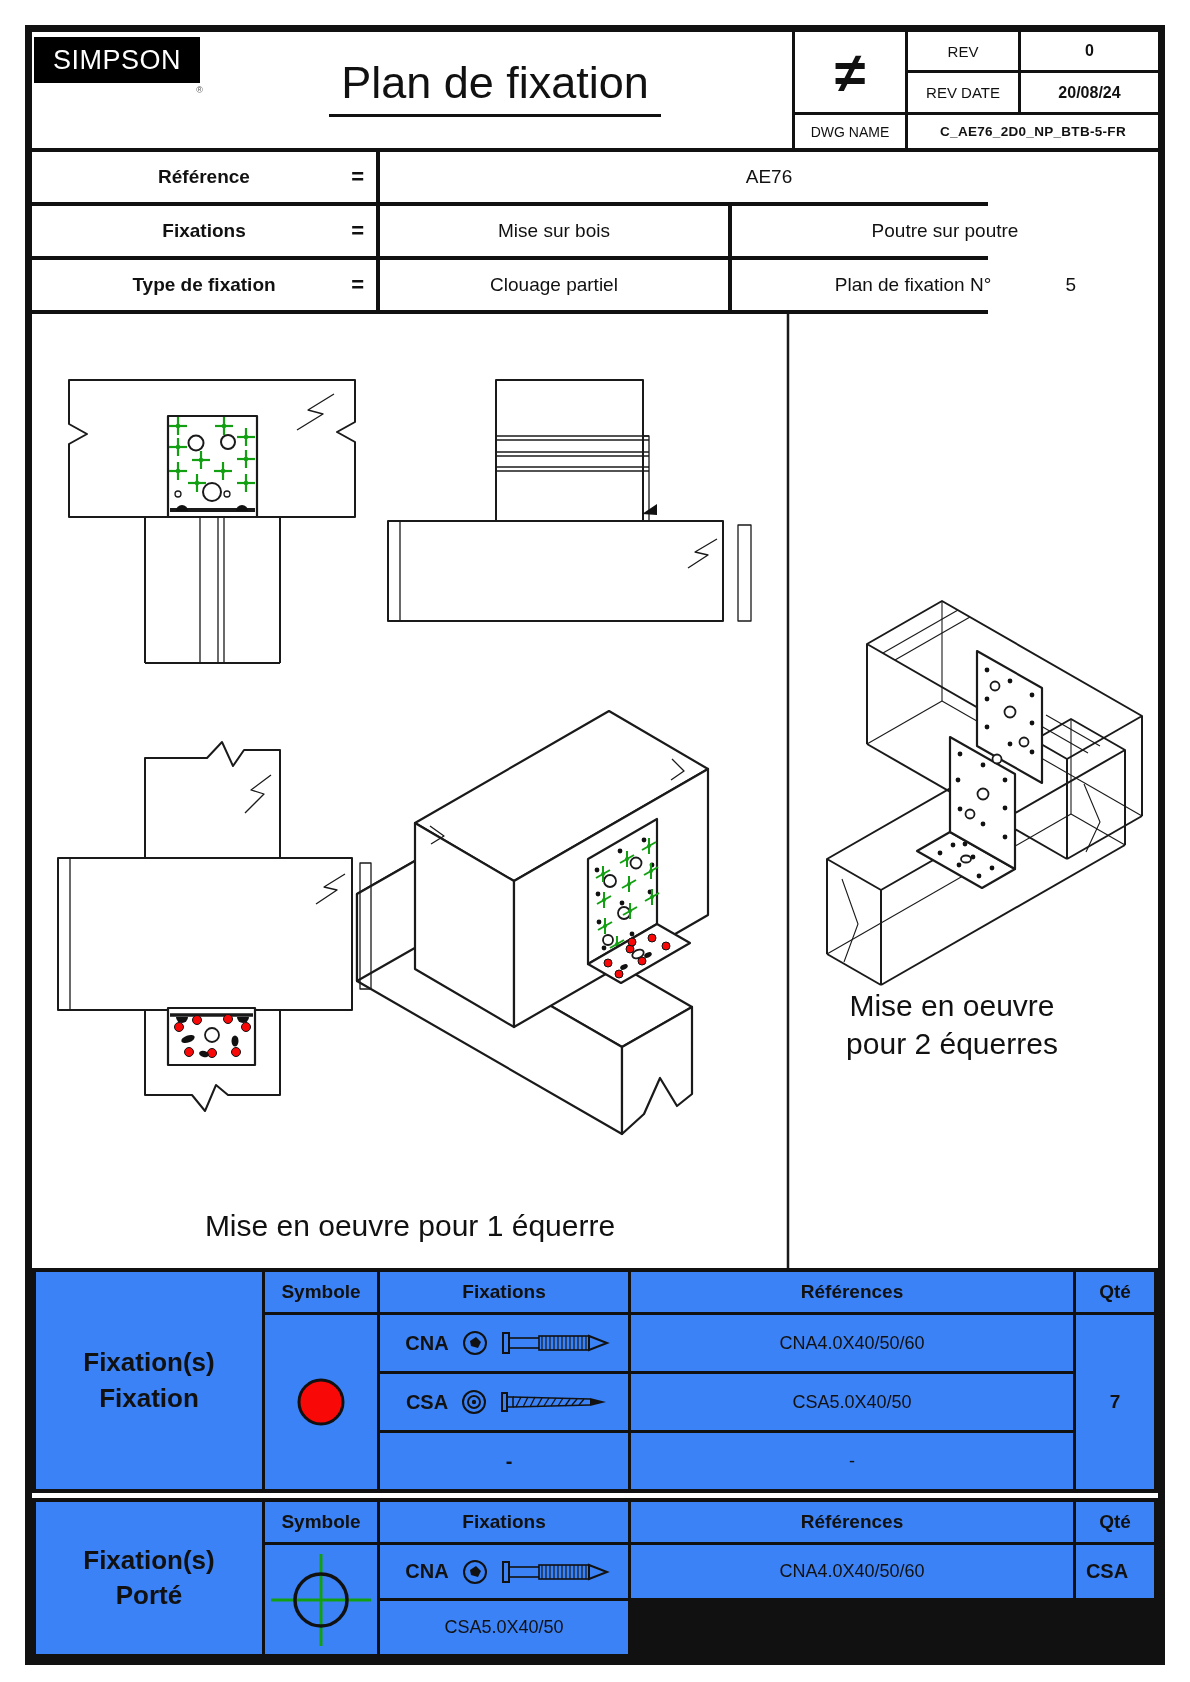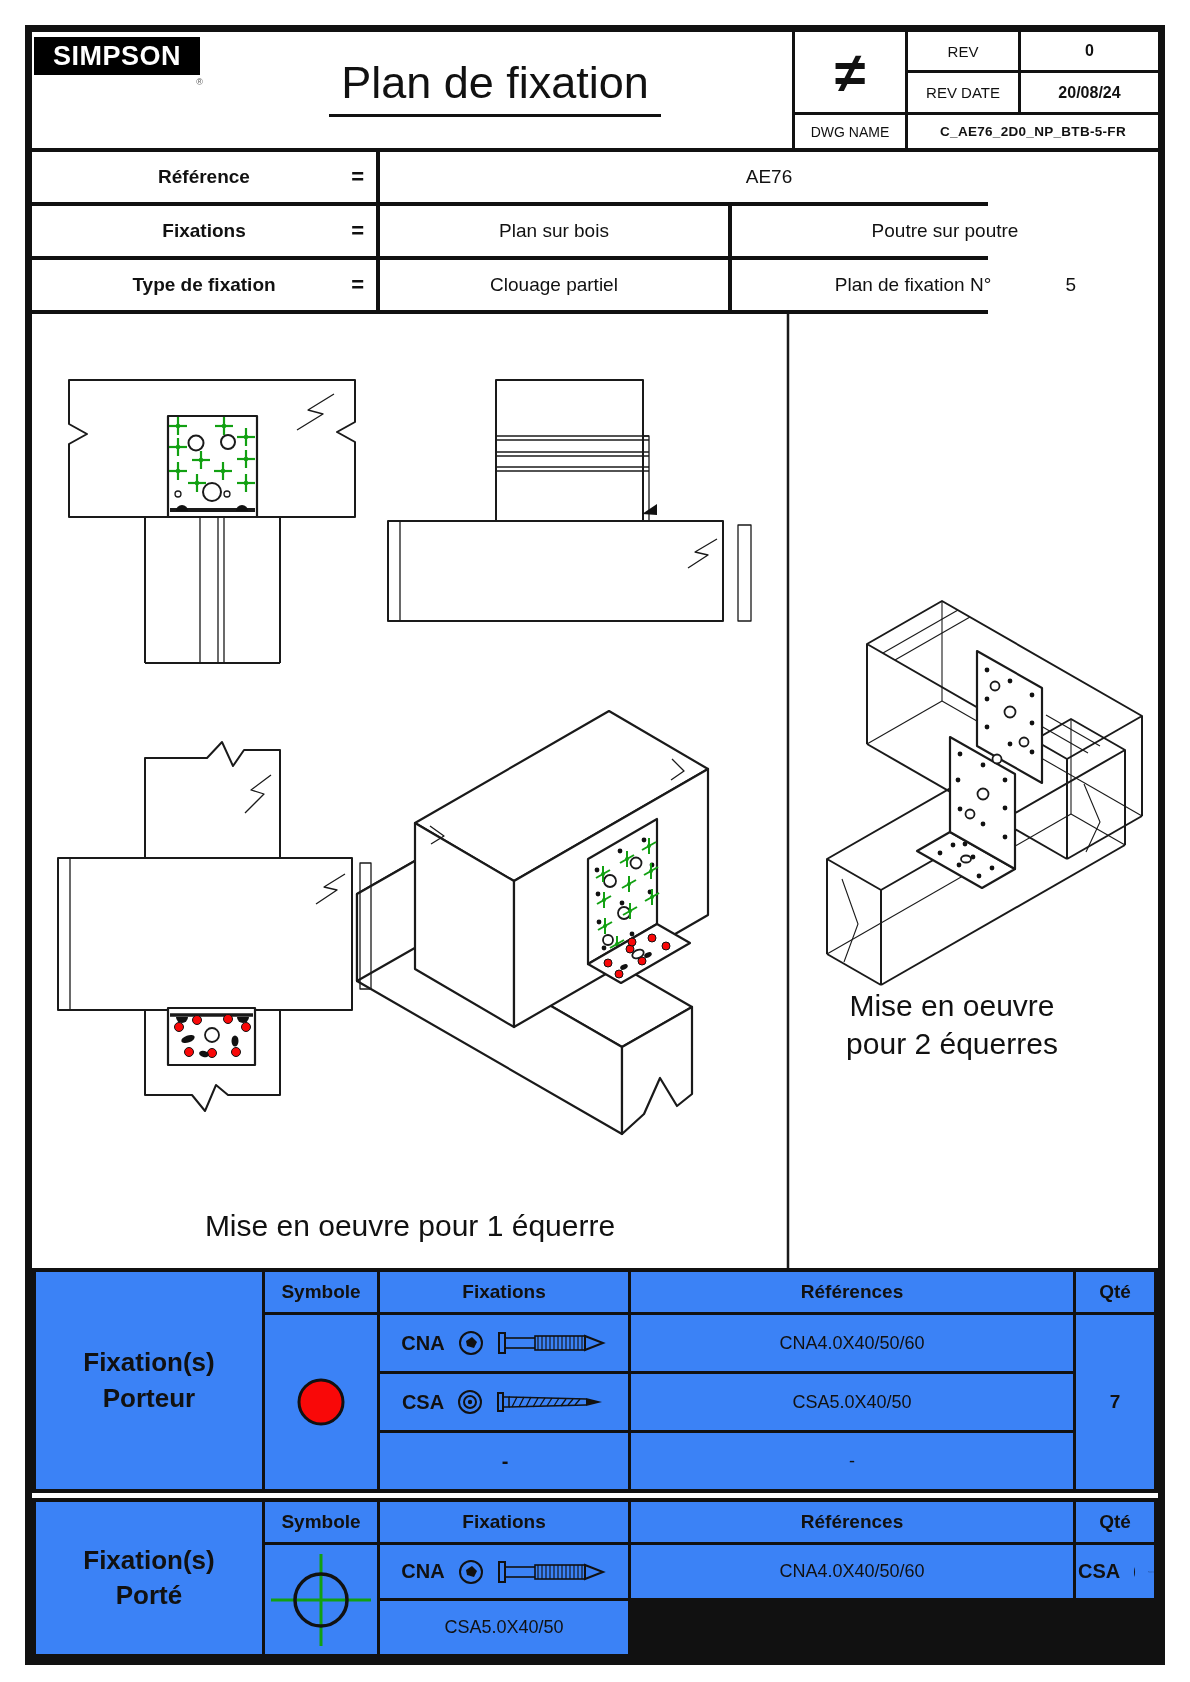--- a/index.html
+++ b/index.html
@@ -9,22 +9,22 @@
     --green:#12a012;
     --orange:#f15a29;
   }
   html,body{width:1190px;height:1682px;margin:0;padding:0;background:#fff;
     font-family:"Liberation Sans",sans-serif;color:#111;overflow:hidden;position:relative}
   .frame{position:absolute;left:25px;top:25px;width:1126px;height:1626px;border:7px solid var(--ink);background:#fff}
 
   
   .header{position:absolute;left:0;top:0;width:1126px;height:116px;border-bottom:4px solid var(--ink);background:#fff}
   .logo{position:absolute;left:2px;top:5px;width:166px}
-  .logo-black{height:38px;background:#000;color:#fff;display:flex;align-items:center;justify-content:center;
-    font-weight:bold;font-size:27px;letter-spacing:.5px}
+  .logo-black{height:46px;background:#000;color:#fff;display:flex;align-items:center;justify-content:center;
+    font-weight:normal;font-size:27px;letter-spacing:.5px}
   .logo-orange{height:50px;background:var(--orange);color:#fff;display:flex;align-items:center;justify-content:center;
     font-weight:bold;font-size:26px}
   .logo-reg{position:absolute;right:-3px;bottom:-12px;font-size:9px;color:#555}
   .title-wrap{position:absolute;left:170px;width:586px;top:0;height:110px;display:flex;align-items:center;justify-content:center}
   .title{font-size:45px;border-bottom:3px solid var(--ink);padding:0 12px 5px;white-space:nowrap}
   .rev-block{position:absolute;right:0;top:0;width:366px;height:116px;background:var(--ink);
     display:grid;grid-template-columns:110px 110px 137px;grid-template-rows:38px 39px 33px;gap:3px;padding-left:3px;box-sizing:border-box}
   .rev-block>div{background:#fff;display:flex;align-items:center;justify-content:center}
   .ne-cell{grid-row:1/3;font-size:56px;font-weight:bold}
   .rev-lbl{font-size:15px}
@@ -59,21 +59,21 @@
   
   .leg{position:absolute;left:0;width:1126px;background:var(--ink);display:grid;gap:3px;padding:4px;
     grid-template-columns:226px 112px 248px 442px 78px;box-sizing:border-box}
   #porteur-table{top:1236px;grid-template-rows:40px 56px 56px 56px}
   #porte-table{top:1466px;grid-template-rows:40px 53px 53px}
   .leg>div{background:#3b82f6;display:flex;align-items:center;justify-content:center}
   .hdr{background:var(--gray);font-weight:bold;font-size:19px}
   .biglbl{background:var(--gray);grid-row:1/-1;flex-direction:column;font-weight:bold;font-size:26px;line-height:1.35}
   .rs3{grid-row:2/5}
   .rs2{grid-row:2/4}
-  .fixcell{justify-content:flex-start;padding-left:2px;gap:13px;font-weight:bold;font-size:20px}
+  .fixcell{justify-content:flex-start;padding-left:10px;gap:13px;font-weight:bold;font-size:20px}
   .refcell{font-weight:normal;font-size:18px}
   .qtycell{font-weight:bold;font-size:19px}
 </style>
 </head>
 <body>
 
 <div class="frame">
 
   <div class="header">
     <div class="logo">
@@ -98,21 +98,21 @@
     <div class="info-lbl">
       <span>Référence</span>
       <span class="eq">=</span>
     </div>
     <div class="span3">AE76</div>
 
     <div class="info-lbl">
       <span>Fixations</span>
       <span class="eq">=</span>
     </div>
-    <div>Plan sur bois</div>
+    <div>Mise sur bois</div>
     <div class="span2">Poutre sur poutre</div>
 
     <div class="info-lbl">
       <span>Type de fixation</span>
       <span class="eq">=</span>
     </div>
     <div>Clouage partiel</div>
     <div class="plan-cell">
       <span>Plan de fixation N°</span>
       <span class="plan-num">5</span>
@@ -318,21 +318,21 @@
 
       <text x="378" y="922" text-anchor="middle">Mise en oeuvre pour 1 équerre</text>
       <text x="920" y="702" text-anchor="middle">Mise en oeuvre</text>
       <text x="920" y="740" text-anchor="middle">pour 2 équerres</text>
     </svg>
   </div>
 
   <div class="leg" id="porteur-table">
     <div class="biglbl">
       <div>Fixation(s)</div>
-      <div>Porteur</div>
+      <div>Fixation</div>
     </div>
     <div class="hdr">Symbole</div>
     <div class="hdr">Fixations</div>
     <div class="hdr">Références</div>
     <div class="hdr">Qté</div>
 
     <div class="rs3">
       <svg width="70" height="70">
         <circle cx="35" cy="35" r="22" fill="#f90808" stroke="#111" stroke-width="3"></circle>
       </svg>

